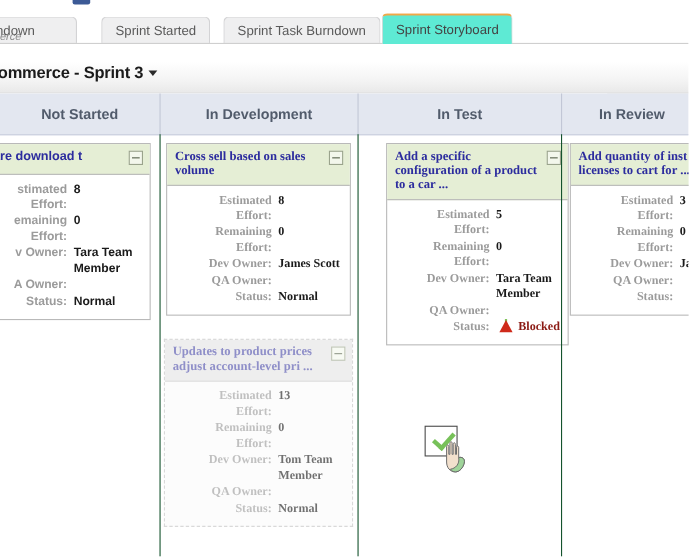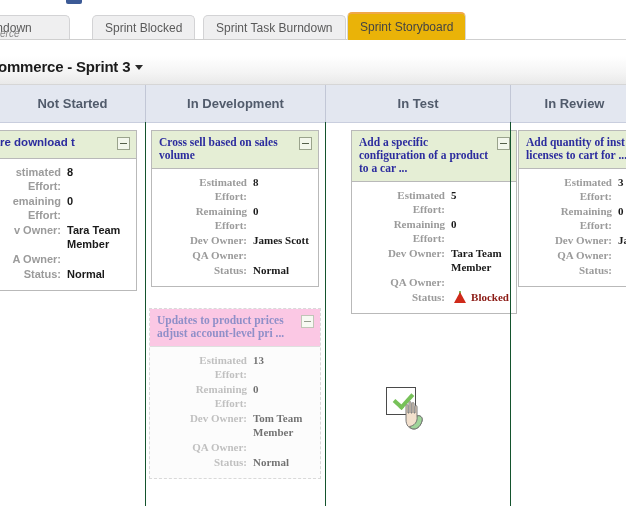--- a/index.html
+++ b/index.html
@@ -53,21 +53,21 @@
     border-radius: 5px 5px 0 0;
     color: #5a5a5a;
     font-size: 12px;
     white-space: nowrap;
     box-sizing: border-box;
   }
   .tab.active {
     top: 0px;
     height: 28px;
     line-height: 27px;
-    background: #eab308;
+    background: #5eead4;
     border: 1px solid #d8d8d8;
     border-top: 2px solid #f0a848;
     border-bottom: none;
     color: #444;
     z-index: 5;
   }
 
   
   .breadcrumb {
     position: absolute;
@@ -206,21 +206,21 @@
     word-wrap: break-word;
   }
   .fval.blocked { color: #8b1a14; text-align: right; }
 
   
   .card.ghost {
     background: #fbfbfb;
     border: 1px dashed #c2c2c2;
     opacity: 0.62;
   }
-  .card.ghost .card-head { background: #f9a8d4; border-bottom-color: #cccccc; }
+  .card.ghost .card-head { background: #e5e5e5; border-bottom-color: #cccccc; }
   .card.ghost .card-title { color: #4b4ba8; }
 
   
   .warn-ico {
     display: inline-block;
     width: 13px; height: 12px;
     position: relative;
     vertical-align: -2px;
     margin-right: 4px;
   }
@@ -266,21 +266,21 @@
 </head>
 <body>
 
 <div class="blue-frag"></div>
 
 <div class="tabbar">
   <div class="tab" style="left:-58px;width:128px;">
     <span>ase Burndown</span>
   </div>
   <div class="tab" style="left:92px;">
-    <span>Sprint Blocked</span>
+    <span>Sprint Started</span>
   </div>
   <div class="tab" style="left:203px;">
     <span>Sprint Task Burndown</span>
   </div>
   <div class="tab active" style="left:347px;">
     <span>Sprint Storyboard</span>
   </div>
 </div>
 <div class="tabbar-base"></div>
 

